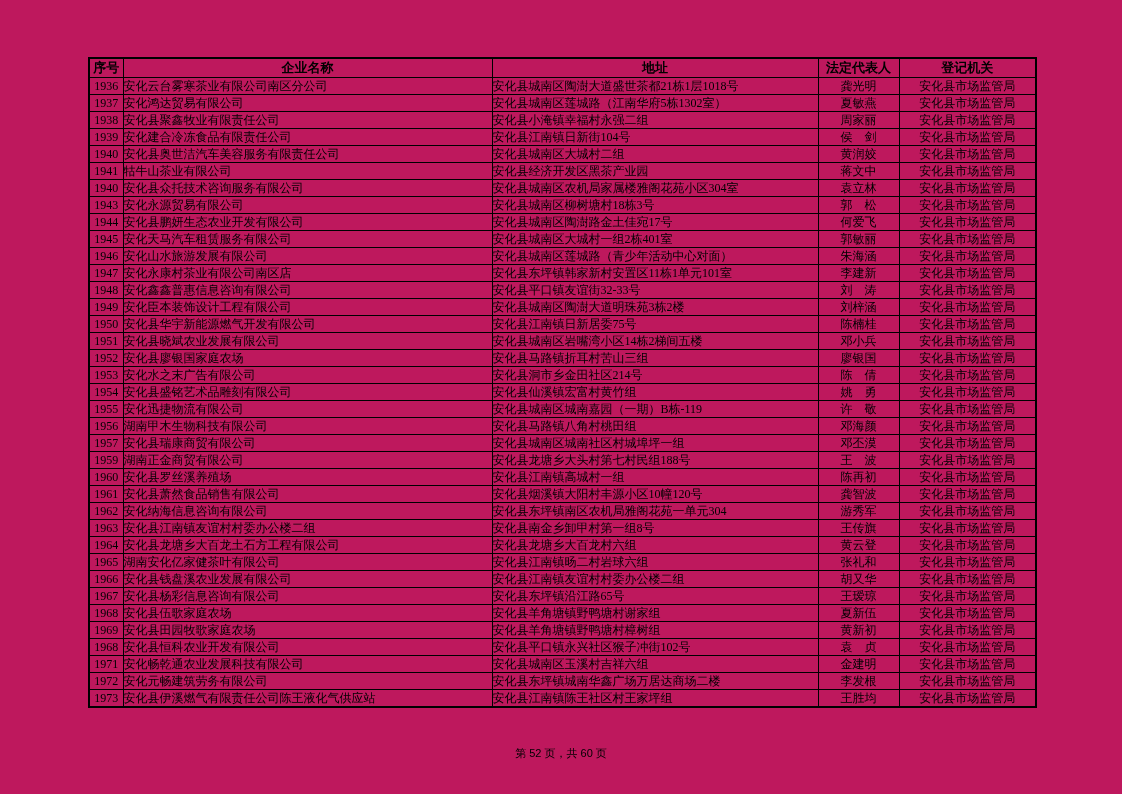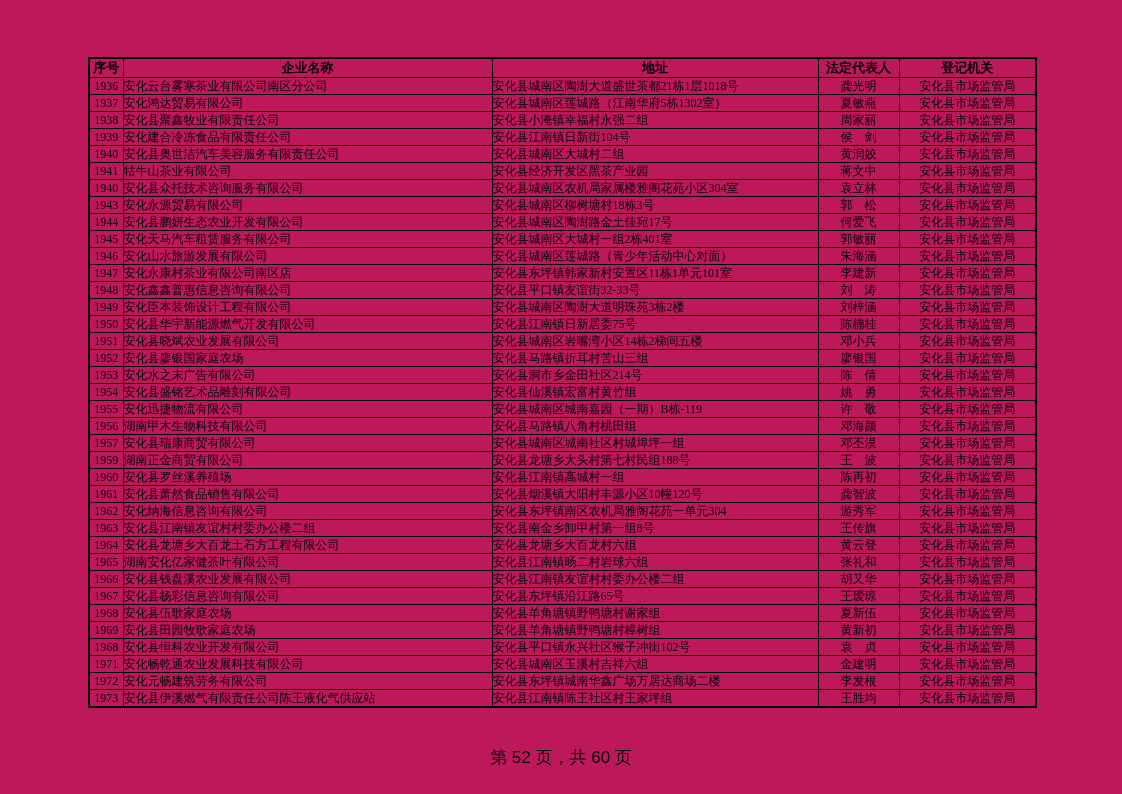--- a/index.html
+++ b/index.html
@@ -49,21 +49,21 @@
   col.c-legal    { width: 81px;  }
   col.c-registry { width: 137px; }
   td.col0, td.col3, td.col4 { text-align: center; }
   td.col1, td.col2 { text-align: left; padding-left: 3px; }
   .footer {
     position: absolute;
     top: 746px;
     left: 0;
     width: 100%;
     text-align: center;
-    font-size: 17px;
+    font-size: 11px;
     font-family: "Liberation Sans", "DejaVu Sans", sans-serif;
     color: #000000;
   }
 </style>
 </head>
 <body>
 
 <div class="page">
 
   <table class="registry">

